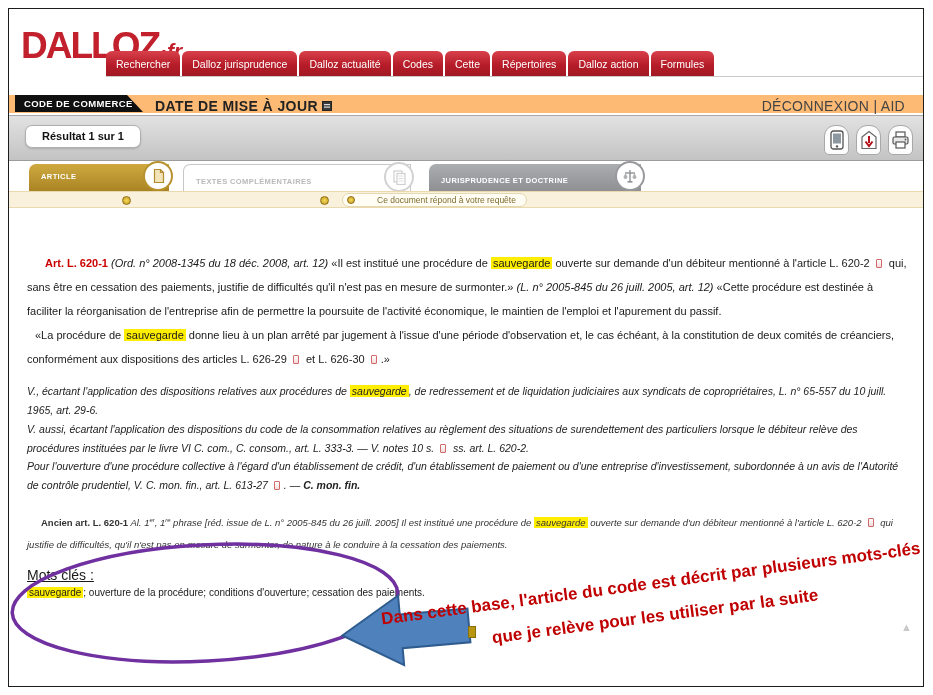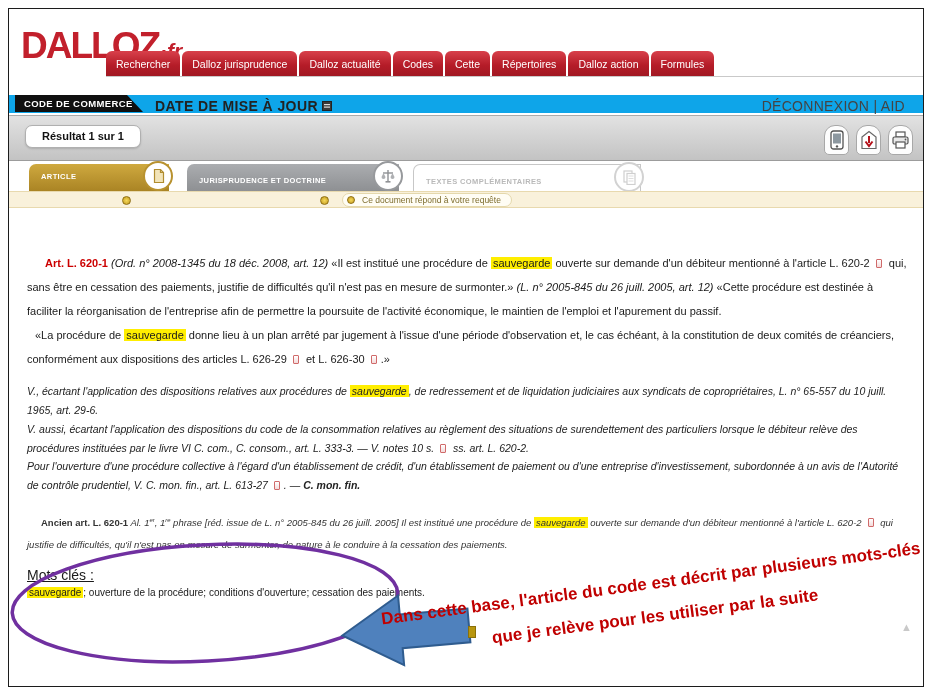--- a/index.html
+++ b/index.html
@@ -22,21 +22,21 @@
   .logo { position:absolute; left:12px; top:16px; color:#c2202c; cursor:pointer; }
   .lg { font-size:37px; font-weight:bold; letter-spacing:-2px; }
   .lgfr { font-size:21px; font-style:italic; font-weight:bold; margin-left:1px; }
   .nav { position:absolute; left:97px; bottom:18px; display:flex; gap:2px; }
   .navtab { background:linear-gradient(#d8404b,#b51c28 55%,#9f1822);
             border-radius:6px 6px 0 0; color:#fff; font-size:10.5px;
             padding:7px 10px 7px; cursor:pointer; white-space:nowrap; }
   .nav-underline { position:absolute; left:97px; right:0; bottom:18px; height:1px; background:#c9c9c9; }
 
   
-  .blackrow { position:relative; height:18px; background:#0ea5e9; }
+  .blackrow { position:relative; height:18px; background:#fdba74; }
   .codetab { position:absolute; left:6px; top:0; height:17px; width:128px; background:#101010;
              color:#fff; font-size:9.5px; font-weight:bold; letter-spacing:.4px;
              padding:3px 0 0 9px; clip-path:polygon(0 0,calc(100% - 16px) 0,100% 100%,0 100%);
              cursor:pointer; }
   .datelabel { position:absolute; left:146px; top:3px; font-size:14px; font-weight:bold;
                color:#222; letter-spacing:.4px; cursor:pointer; display:flex; align-items:center; gap:4px; }
   .session { position:absolute; right:18px; top:3px; font-size:14px; color:#444; letter-spacing:.3px; }
   .slink { cursor:pointer; }
 
   
@@ -65,21 +65,21 @@
   .dtab-textes { width:228px; margin-left:14px; background:#fff; border:1px solid #c7c7c7;
                  border-bottom:none; color:#b9b9b9; }
   .dtab-textes .circ { border:2px solid #d2d2d2; }
 
   
   .beigebar { position:relative; height:17px; background:#f9f1db;
               border-top:1px solid #e8d9ae; border-bottom:1px solid #e8d9ae; }
   .dot { position:absolute; top:4px; width:9px; height:9px; border-radius:50%;
          background:radial-gradient(#f4d85a,#c49a1e); border:1px solid #8f6f12; }
   .dot1 { left:113px; } .dot2 { left:311px; }
-  .pill { position:absolute; left:333px; top:1px; height:14px; display:flex; align-items:center; gap:7px;
+  .pill { position:absolute; left:333px; top:1px; height:14px; display:flex; align-items:center; gap:22px;
           background:#fffdf4; border:1px solid #e4d8ac; border-radius:8px; padding:0 10px 0 4px;
           font-size:8.5px; color:#7d6c2d; white-space:nowrap; }
   .pill .pdot { width:8px; height:8px; border-radius:50%;
                 background:radial-gradient(#f4d85a,#c49a1e); border:1px solid #8f6f12; }
 
   
   .content { position:relative; padding:44px 12px 0 18px; color:#1a1a1a; }
   .p-main { font-size:11px; line-height:2.18; }
   .p1 { text-indent:18px; }
   .p2 { text-indent:8px; }
@@ -188,42 +188,42 @@
   <div class="tabsrow">
     <div class="dtab dtab-article">
       <div class="lbl">ARTICLE</div>
       <div class="circ">
         <svg width="15" height="16" viewBox="0 0 15 16">
             <path d="M3.5 1.5 h6 l3 3 v10 h-9 z" fill="#f2e4b8" stroke="#b08c2e" stroke-width="1.2"></path>
             <path d="M9.5 1.5 v3 h3" fill="none" stroke="#b08c2e" stroke-width="1.2"></path>
           </svg>
       </div>
     </div>
+    <div class="dtab dtab-textes">
+      <div class="lbl">TEXTES COMPLÉMENTAIRES</div>
+      <div class="circ">
+        <svg width="15" height="16" viewBox="0 0 15 16">
+            <rect x="2" y="2" width="8" height="11" fill="#fff" stroke="#cfcfcf" stroke-width="1.2"></rect>
+            <rect x="5" y="4.5" width="8" height="11" fill="#fff" stroke="#cfcfcf" stroke-width="1.2"></rect>
+            <path d="M6.5 7 h5 M6.5 9.5 h5 M6.5 12 h5" stroke="#dedede" stroke-width="1"></path>
+          </svg>
+      </div>
+    </div>
     <div class="dtab dtab-juris">
       <div class="lbl">JURISPRUDENCE ET DOCTRINE</div>
       <div class="circ">
         <svg width="16" height="16" viewBox="0 0 16 16">
             <path d="M8 2 v11" stroke="#8f9194" stroke-width="1.4"></path>
             <path d="M3 5 h10" stroke="#8f9194" stroke-width="1.4"></path>
             <path d="M1.5 9 a2 2 0 0 0 4 0 l-2-4 z" fill="#aeb0b3"></path>
             <path d="M10.5 9 a2 2 0 0 0 4 0 l-2-4 z" fill="#aeb0b3"></path>
             <rect x="5.5" y="13" width="5" height="1.6" fill="#8f9194"></rect>
           </svg>
       </div>
     </div>
-    <div class="dtab dtab-textes">
-      <div class="lbl">TEXTES COMPLÉMENTAIRES</div>
-      <div class="circ">
-        <svg width="15" height="16" viewBox="0 0 15 16">
-            <rect x="2" y="2" width="8" height="11" fill="#fff" stroke="#cfcfcf" stroke-width="1.2"></rect>
-            <rect x="5" y="4.5" width="8" height="11" fill="#fff" stroke="#cfcfcf" stroke-width="1.2"></rect>
-            <path d="M6.5 7 h5 M6.5 9.5 h5 M6.5 12 h5" stroke="#dedede" stroke-width="1"></path>
-          </svg>
-      </div>
-    </div>
   </div>
 
   <div class="beigebar">
     <div class="dot dot1"></div>
     <div class="dot dot2"></div>
     <div class="pill">
       <span class="pdot"></span>
       <span>Ce document répond à votre requête</span>
     </div>
   </div>

